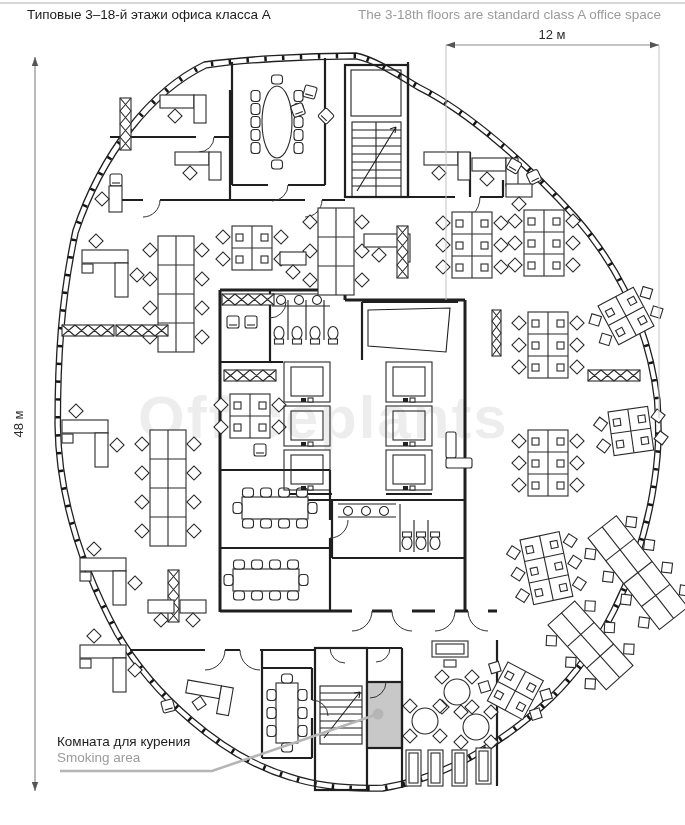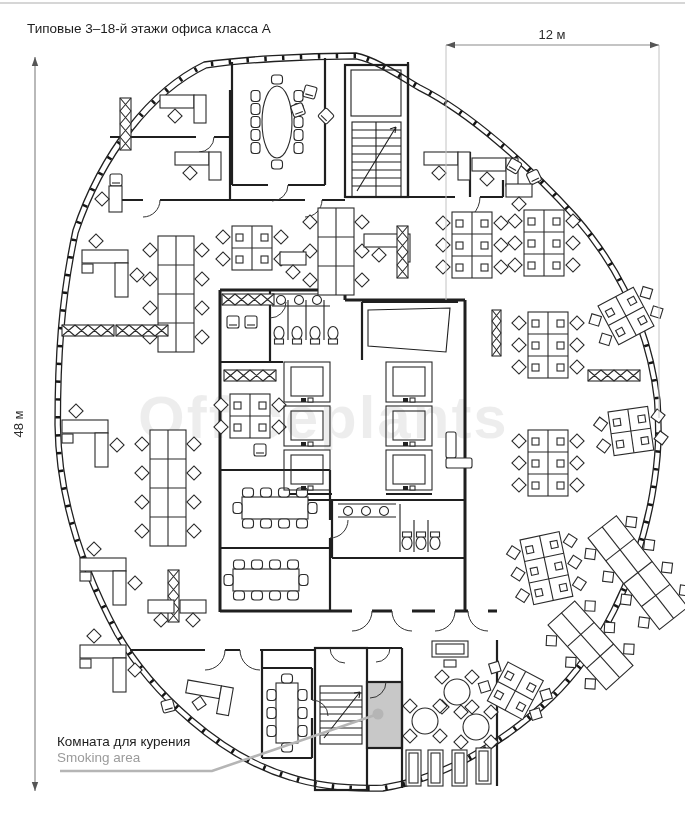--- a/index.html
+++ b/index.html
@@ -1,19 +1,19 @@
 <!DOCTYPE html>
 <html style="--ink: #1d1d1d; --wall: #1f1f1f; --gray_text: #9b9b9b; --dim_text: #2b2b2b; --dim_line: #8a8a8a; --ext_line: #c2c2c2; --leader: #b5b5b5; --smoking_fill: #c8c8c8; --rule: #d6d6d6; --watermark: rgba(0,0,0,0.07);"><head>
 <meta charset="utf-8">
 <style>
   html,body{margin:0;padding:0;background:#fff;}
   .page{position:relative;width:685px;height:825px;background:#fff;overflow:hidden;
         font-family:"Liberation Sans",sans-serif;}
   .top-rule{position:absolute;left:0;top:2px;width:685px;height:2px;background:var(--rule);}
-  .hdr-ru{position:absolute;left:27px;top:7px;font-size:13.5px;color:var(--ink);margin-top:14px;}
+  .hdr-ru{position:absolute;left:27px;top:7px;font-size:13.5px;color:var(--ink);}
   .hdr-en{position:absolute;right:24px;top:7px;font-size:13.5px;color:var(--gray_text);}
   svg{position:absolute;left:0;top:0;}
   .outline{fill:none;stroke:#202020;stroke-width:1.3;}
   .ticks{fill:none;stroke:#161616;stroke-width:5;stroke-dasharray:2.5 15.5;}
   .wall{fill:none;stroke:var(--wall);stroke-width:2.2;stroke-linecap:butt;}
   .wall-thick{fill:none;stroke:var(--wall);stroke-width:3;}
   .thin{fill:none;stroke:var(--wall);stroke-width:1.1;}
   .furn{fill:#ffffff;stroke:#2a2a2a;stroke-width:1.1;}
   .furnl{fill:none;stroke:#2a2a2a;stroke-width:1.1;}
   .door{fill:none;stroke:#333;stroke-width:1;}
@@ -27,20 +27,21 @@
   .label-ru{font-size:13.5px;fill:var(--ink);}
   .label-en{font-size:13.5px;fill:var(--gray_text);}
   .wm{font-size:60px;font-weight:bold;fill:var(--watermark);letter-spacing:2px;}
 </style>
 </head>
 <body>
 
 <div class="page">
   <div class="top-rule"></div>
   <div class="hdr-ru">Типовые 3–18-й этажи офиса класса А</div>
+  <div class="hdr-en">The 3-18th floors are standard class A office space</div>
 
   <svg width="685" height="825" viewBox="0 0 685 825">
     <defs>
       <g id="sym-desk1">
           <rect class="furn" x="0" y="0" width="26" height="13"></rect>
         <rect class="furn" x="-5" y="-5" width="10" height="10" transform="translate(13,20) rotate(45)"></rect>
         </g>
       <g id="sym-armch">
           <rect class="furn" x="-6" y="-6" width="12" height="12" rx="2"></rect>
           <line class="furnl" x1="-4" y1="3" x2="4" y2="3"></line>

